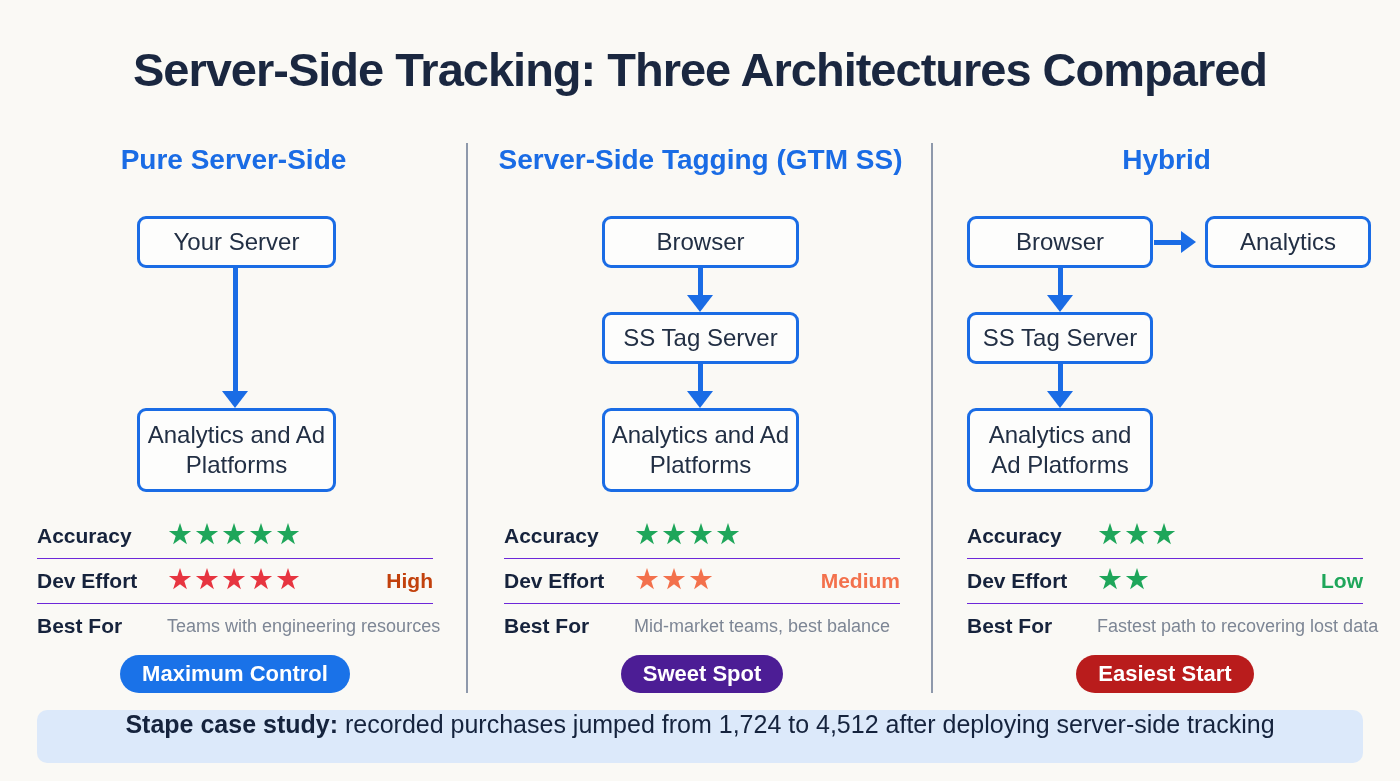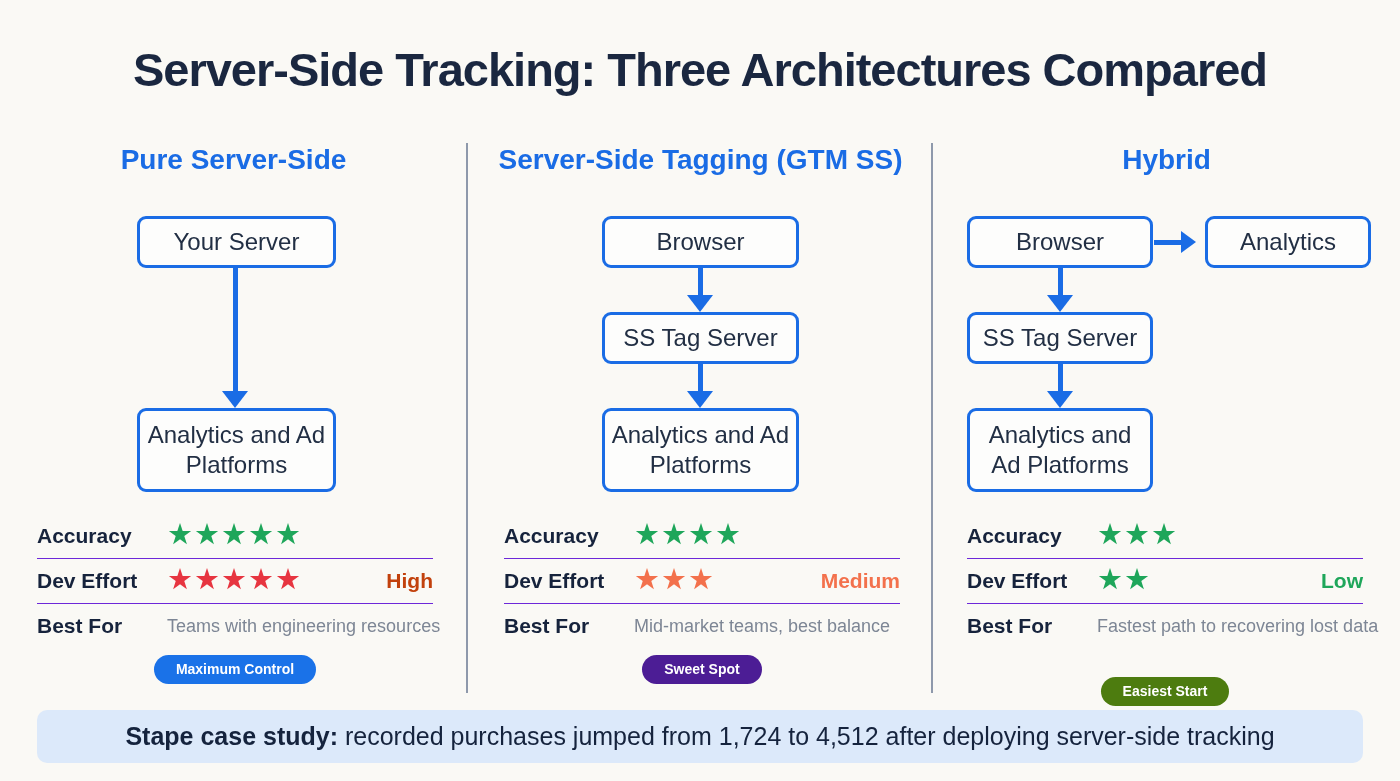--- a/index.html
+++ b/index.html
@@ -67,30 +67,30 @@
   .stars.orange{color:#f3714c;}
   .level{margin-left:auto;font-size:21px;font-weight:700;}
   .level.red{color:#c2410c;}
   .level.orange{color:#f3714c;}
   .level.green{color:#1ea65a;}
   .best-text{font-size:18px;color:#7d8695;white-space:nowrap;}
 
   .badge-row{margin-top:7px;text-align:center;}
   .badge{
     display:inline-block;border-radius:20px;padding:7px 22px;
-    font-size:14px;font-weight:700;color:#ffffff;line-height:1.1;
+    font-size:22px;font-weight:700;color:#ffffff;line-height:1.1;
   }
   .badge.blue{background:#1a72e8;}
   .badge.green{background:#4c1d95;}
-  .badge.orange{background:#4d7c0f;margin-top:22px;}
+  .badge.orange{background:#b91c1c;}
 
   .case-banner{
     position:absolute;left:37px;top:710px;width:1326px;height:53px;
     background:#dce9fa;border-radius:10px;
-    display:flex;align-items:center;justify-content:center;
+    display:flex;justify-content:center;
     font-size:25px;color:#15233d;white-space:pre;
   }
   .case-banner .bold{font-weight:700;}
 </style>
 </head>
 <body>
 
 <div class="canvas">
 
   <div class="main-title">Server-Side Tracking: Three Architectures Compared</div>

